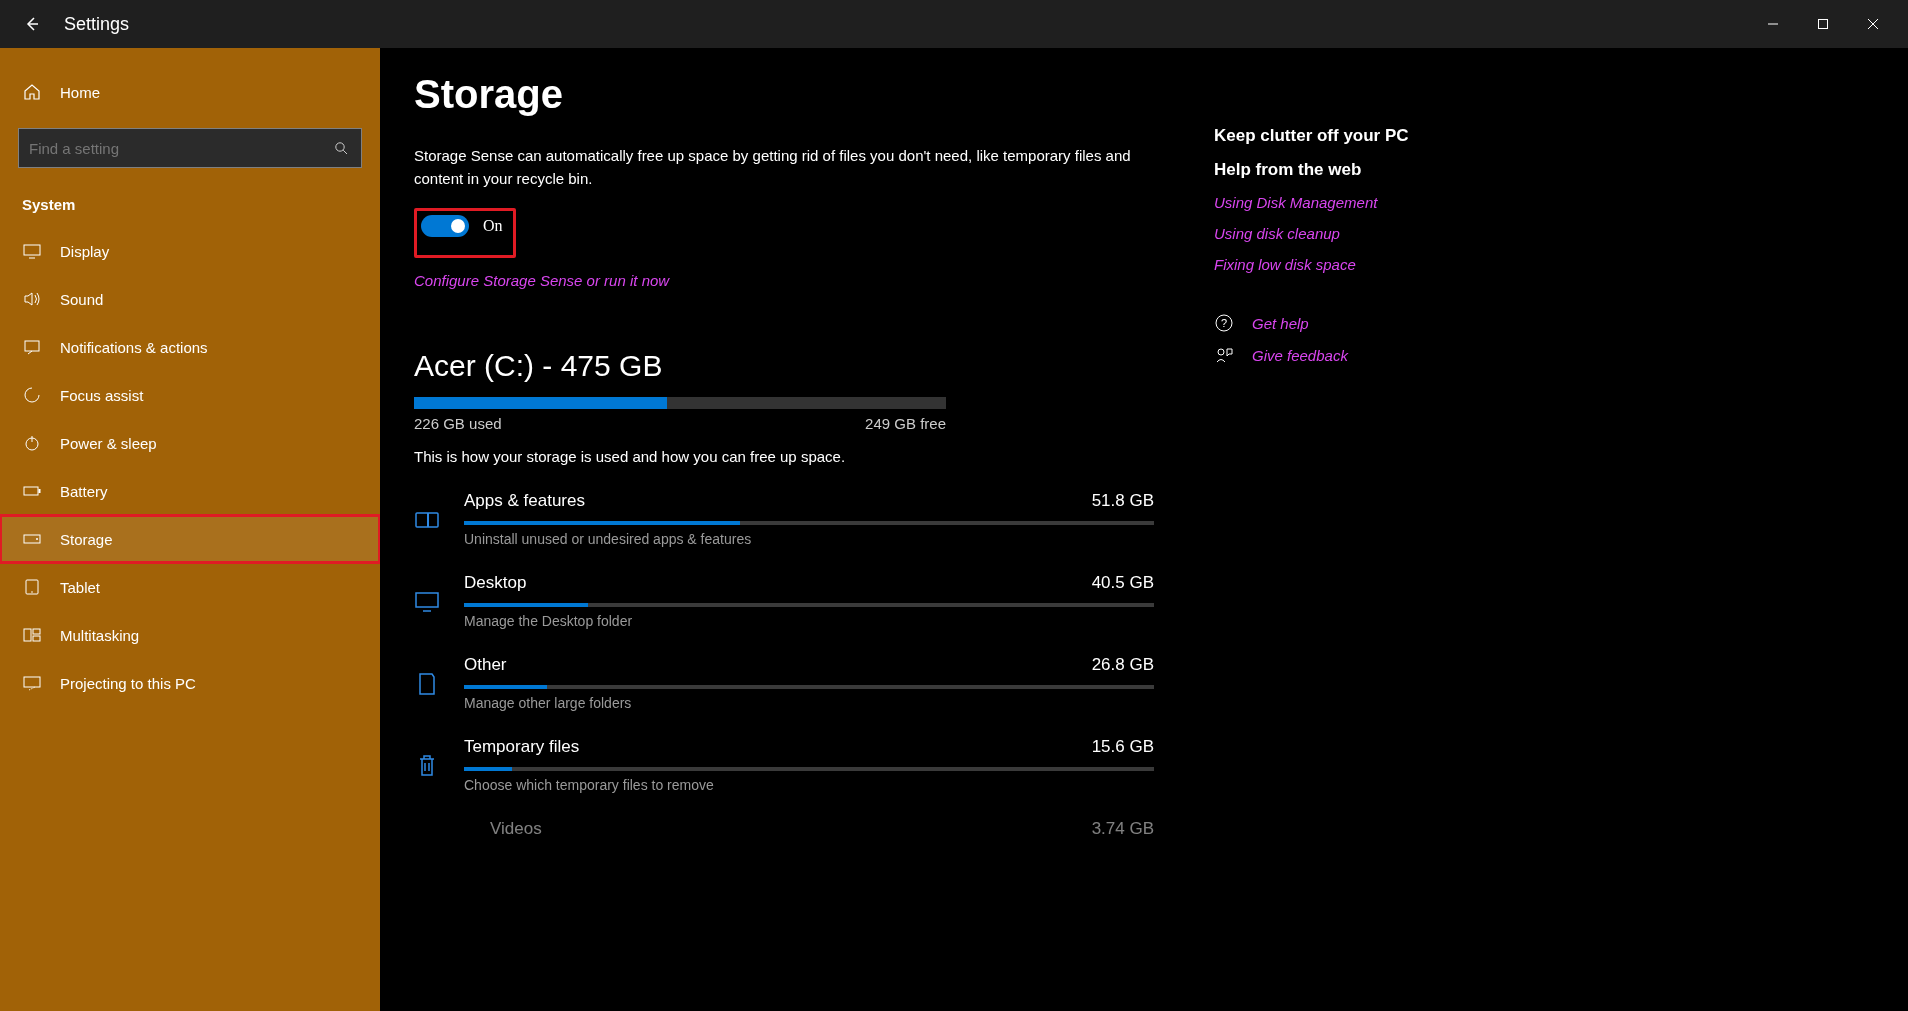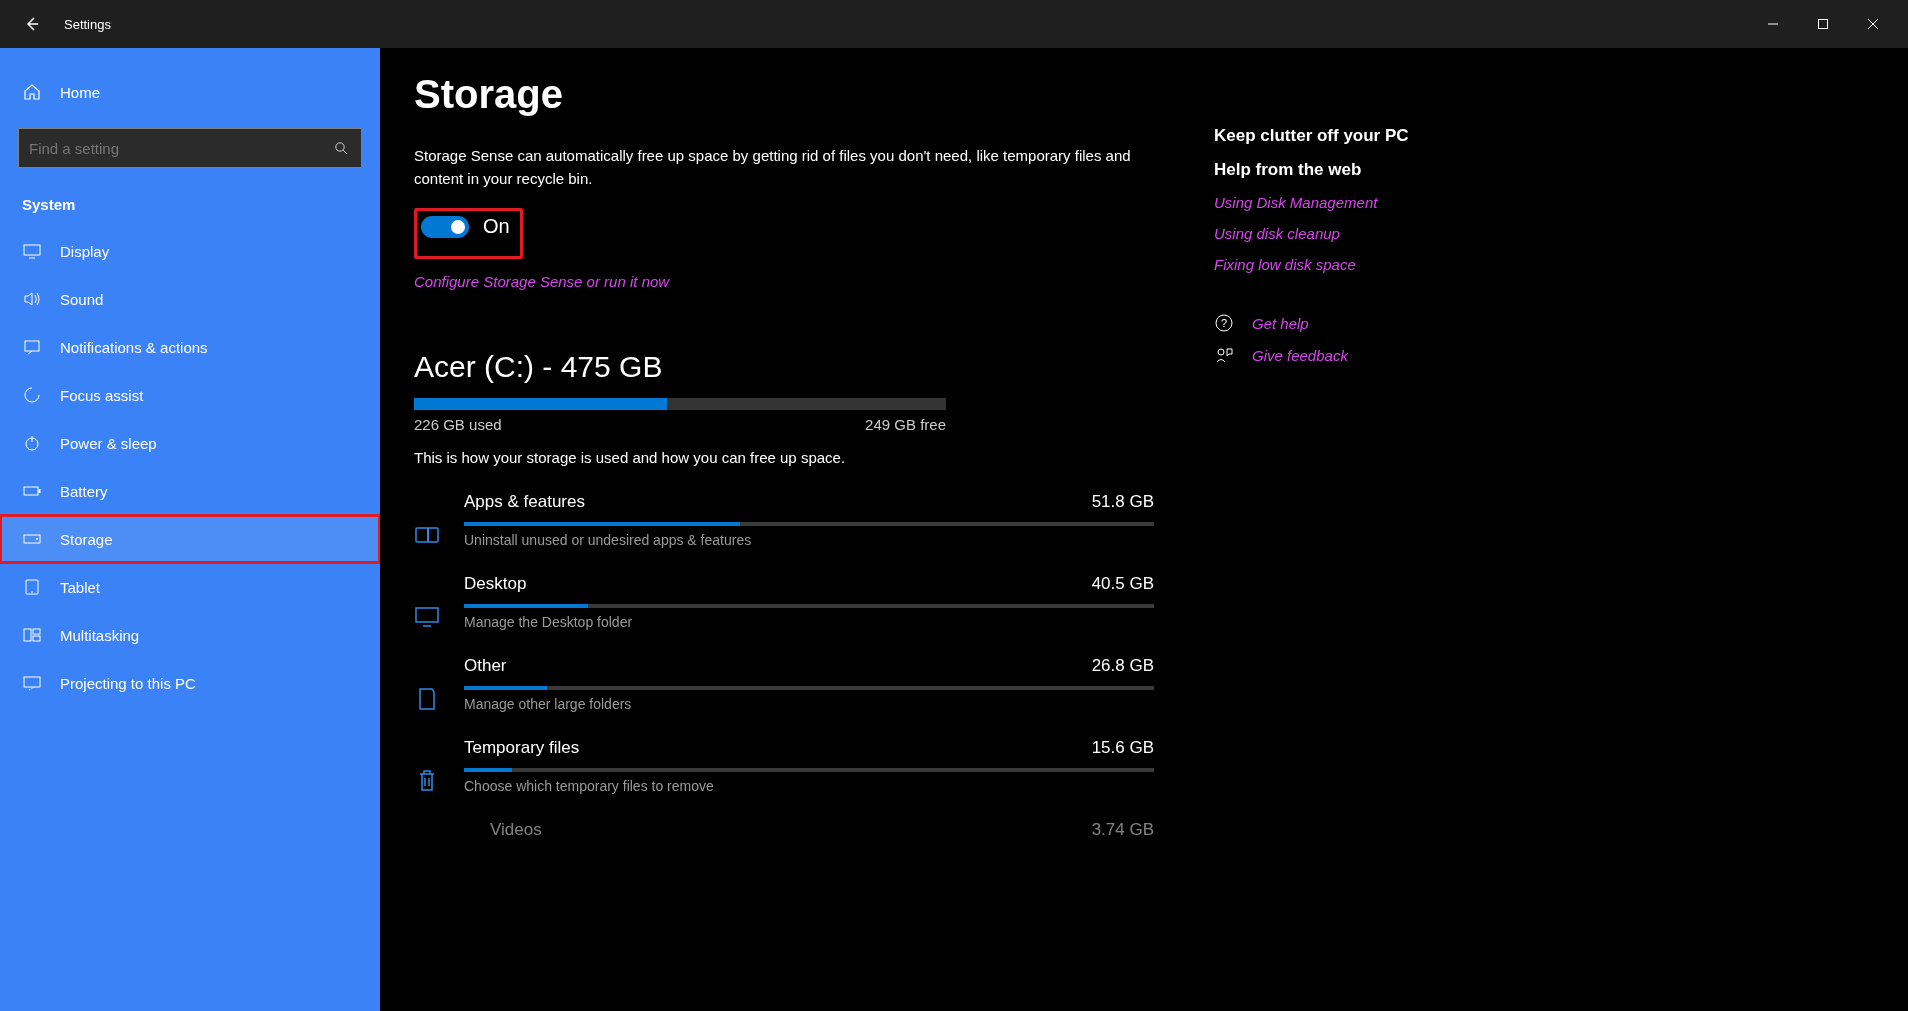--- a/index.html
+++ b/index.html
@@ -13,27 +13,27 @@
   font-size: 15px;
 }
 .titlebar {
   height: 48px;
   background: #1f1f1f;
   display: flex;
   align-items: center;
   padding: 0 12px;
 }
 .titlebar .back { width: 40px; display:flex; align-items:center; justify-content:center; cursor:pointer; }
-.titlebar .title { flex:1; padding-left: 12px; font-size: 13px; }
+.titlebar .title { flex:1; padding-left: 12px; font-size: 18px; }
 .winctrls { display:flex; gap: 4px; }
 .winctrls div { width: 46px; height: 32px; display:flex; align-items:center; justify-content:center; cursor:pointer; }
 .layout { display:flex; height: calc(100% - 48px); }
 .sidebar {
   width: 380px;
-  background: #3b82f6;
+  background: #a16207;
   padding-top: 20px;
   overflow-y: auto;
   position: relative;
 }
 .home-row, .nav-item {
   display:flex; align-items:center;
   padding: 14px 22px;
   cursor:pointer;
   gap: 18px;
 }
@@ -61,28 +61,28 @@
 }
 .main-col { width: 740px; }
 .right-col { width: 310px; padding-top: 54px; }
 h1.page-title { font-size: 40px; font-weight:600; margin-bottom: 28px; }
 .desc { line-height:1.5; margin-bottom: 18px; }
 .toggle-row { display:flex; align-items:center; gap:14px; margin-bottom: 14px; }
 .toggle {
   width: 48px; height: 22px; border-radius: 11px; background:#0078d4; position:relative; cursor:pointer;
 }
 .toggle .knob { width:14px; height:14px; background:#fff; border-radius:50%; position:absolute; top:4px; right:4px; }
-.toggle-label { font-size:20px; }
+.toggle-label { font-size:16px;font-family:Liberation Serif, serif; }
 .linklike { color:#d946ef; cursor:pointer;font-style:italic; }
 .drive-heading { font-size: 30px; font-weight: 400; margin-top: 60px; margin-bottom:14px; }
 .big-bar { width: 532px; height: 12px; background:#333; position:relative; margin-bottom:6px; }
 .big-bar .fill { height:100%; background:#0078d4; }
 .usage-line { width:532px; display:flex; justify-content:space-between; color:#ccc; font-size:15px; }
 .drive-desc { margin-top:16px; }
-.category { display:flex; gap:18px; align-items:flex-end; margin-top: 26px; cursor:pointer; }
+.category { display:flex; gap:18px; align-items:center; margin-top: 26px; cursor:pointer; }
 .cat-icon { width: 32px; padding-top:2px; color:#2f8ae5; }
 .cat-body { flex:1; }
 .cat-head { display:flex; justify-content:space-between; font-size:17px; }
 .cat-bar { height:4px; background:#3a3a3a; margin:10px 0 6px 0; }
 .cat-bar .fill { height:100%; background:#0078d4; }
 .cat-sub { color:#9a9a9a; font-size:14px; }
 .right-col h3 { font-size:17px; font-weight:600; margin-bottom:14px; }
 .right-col p { color:#ddd; line-height:1.5; margin-bottom: 40px; }
 .right-links .linklike { display:block; margin-bottom:14px; font-size:15px; }
 .support-row { display:flex; align-items:center; gap:18px; margin-top: 40px; }

